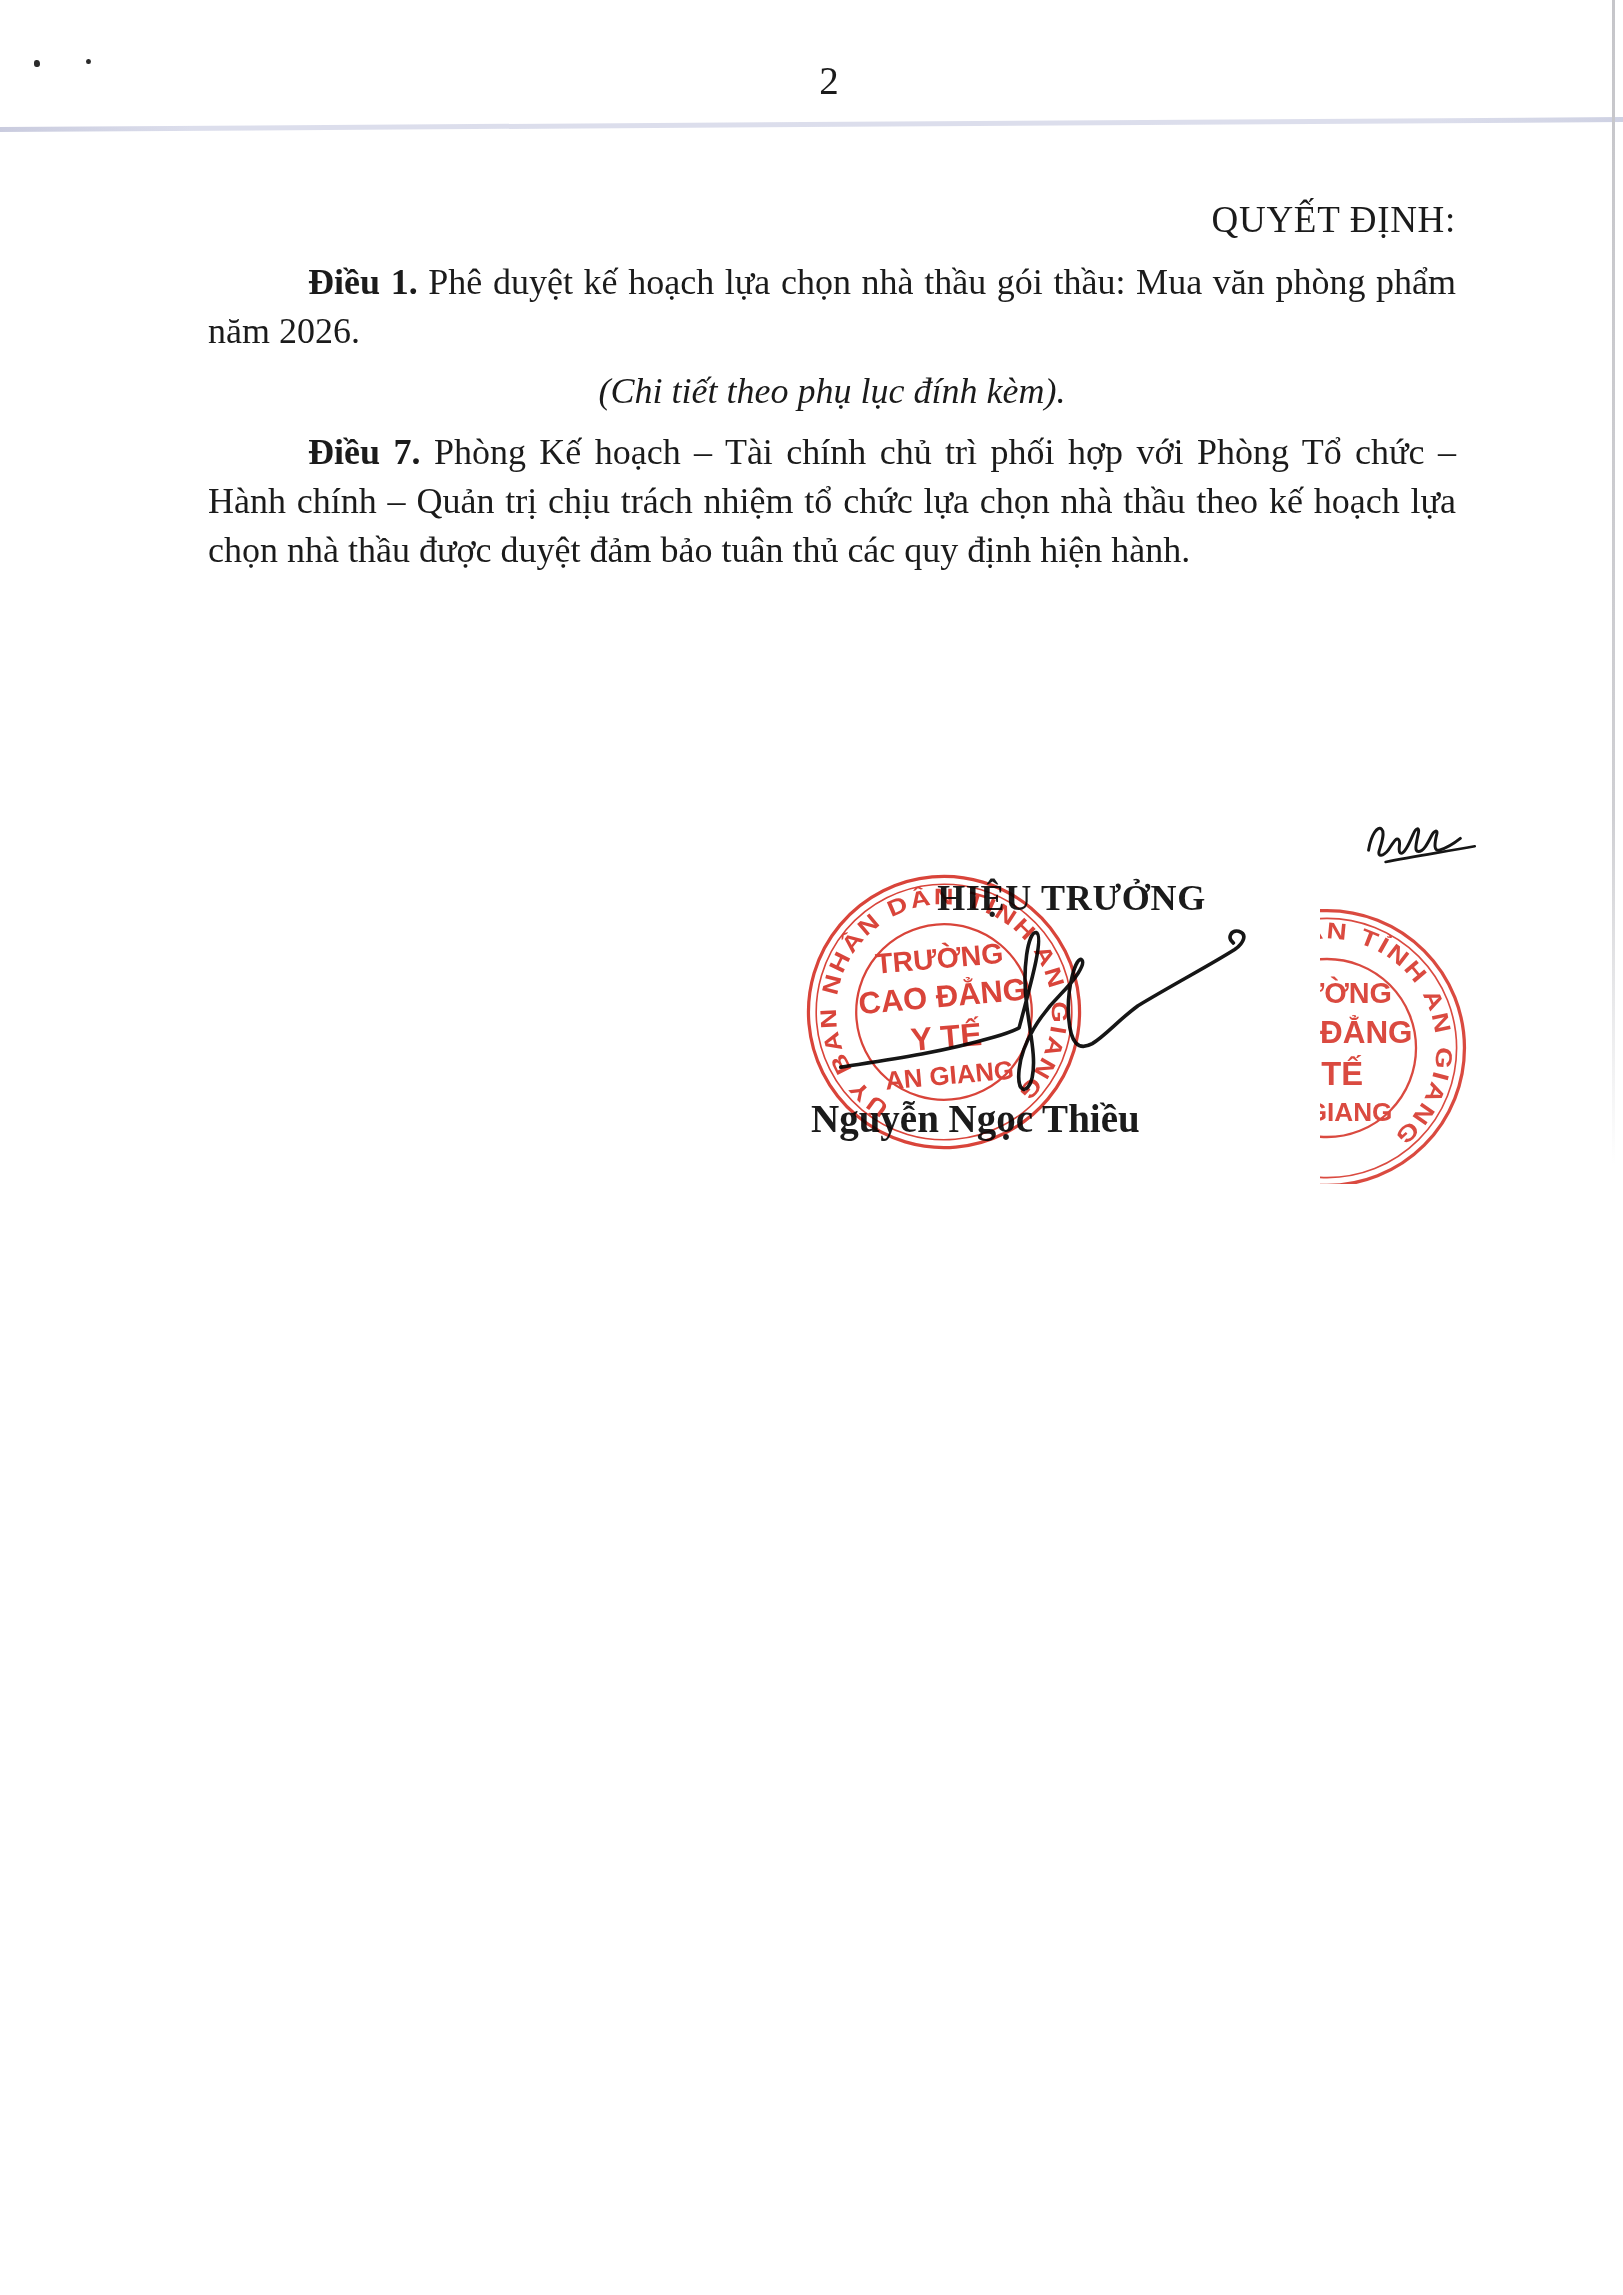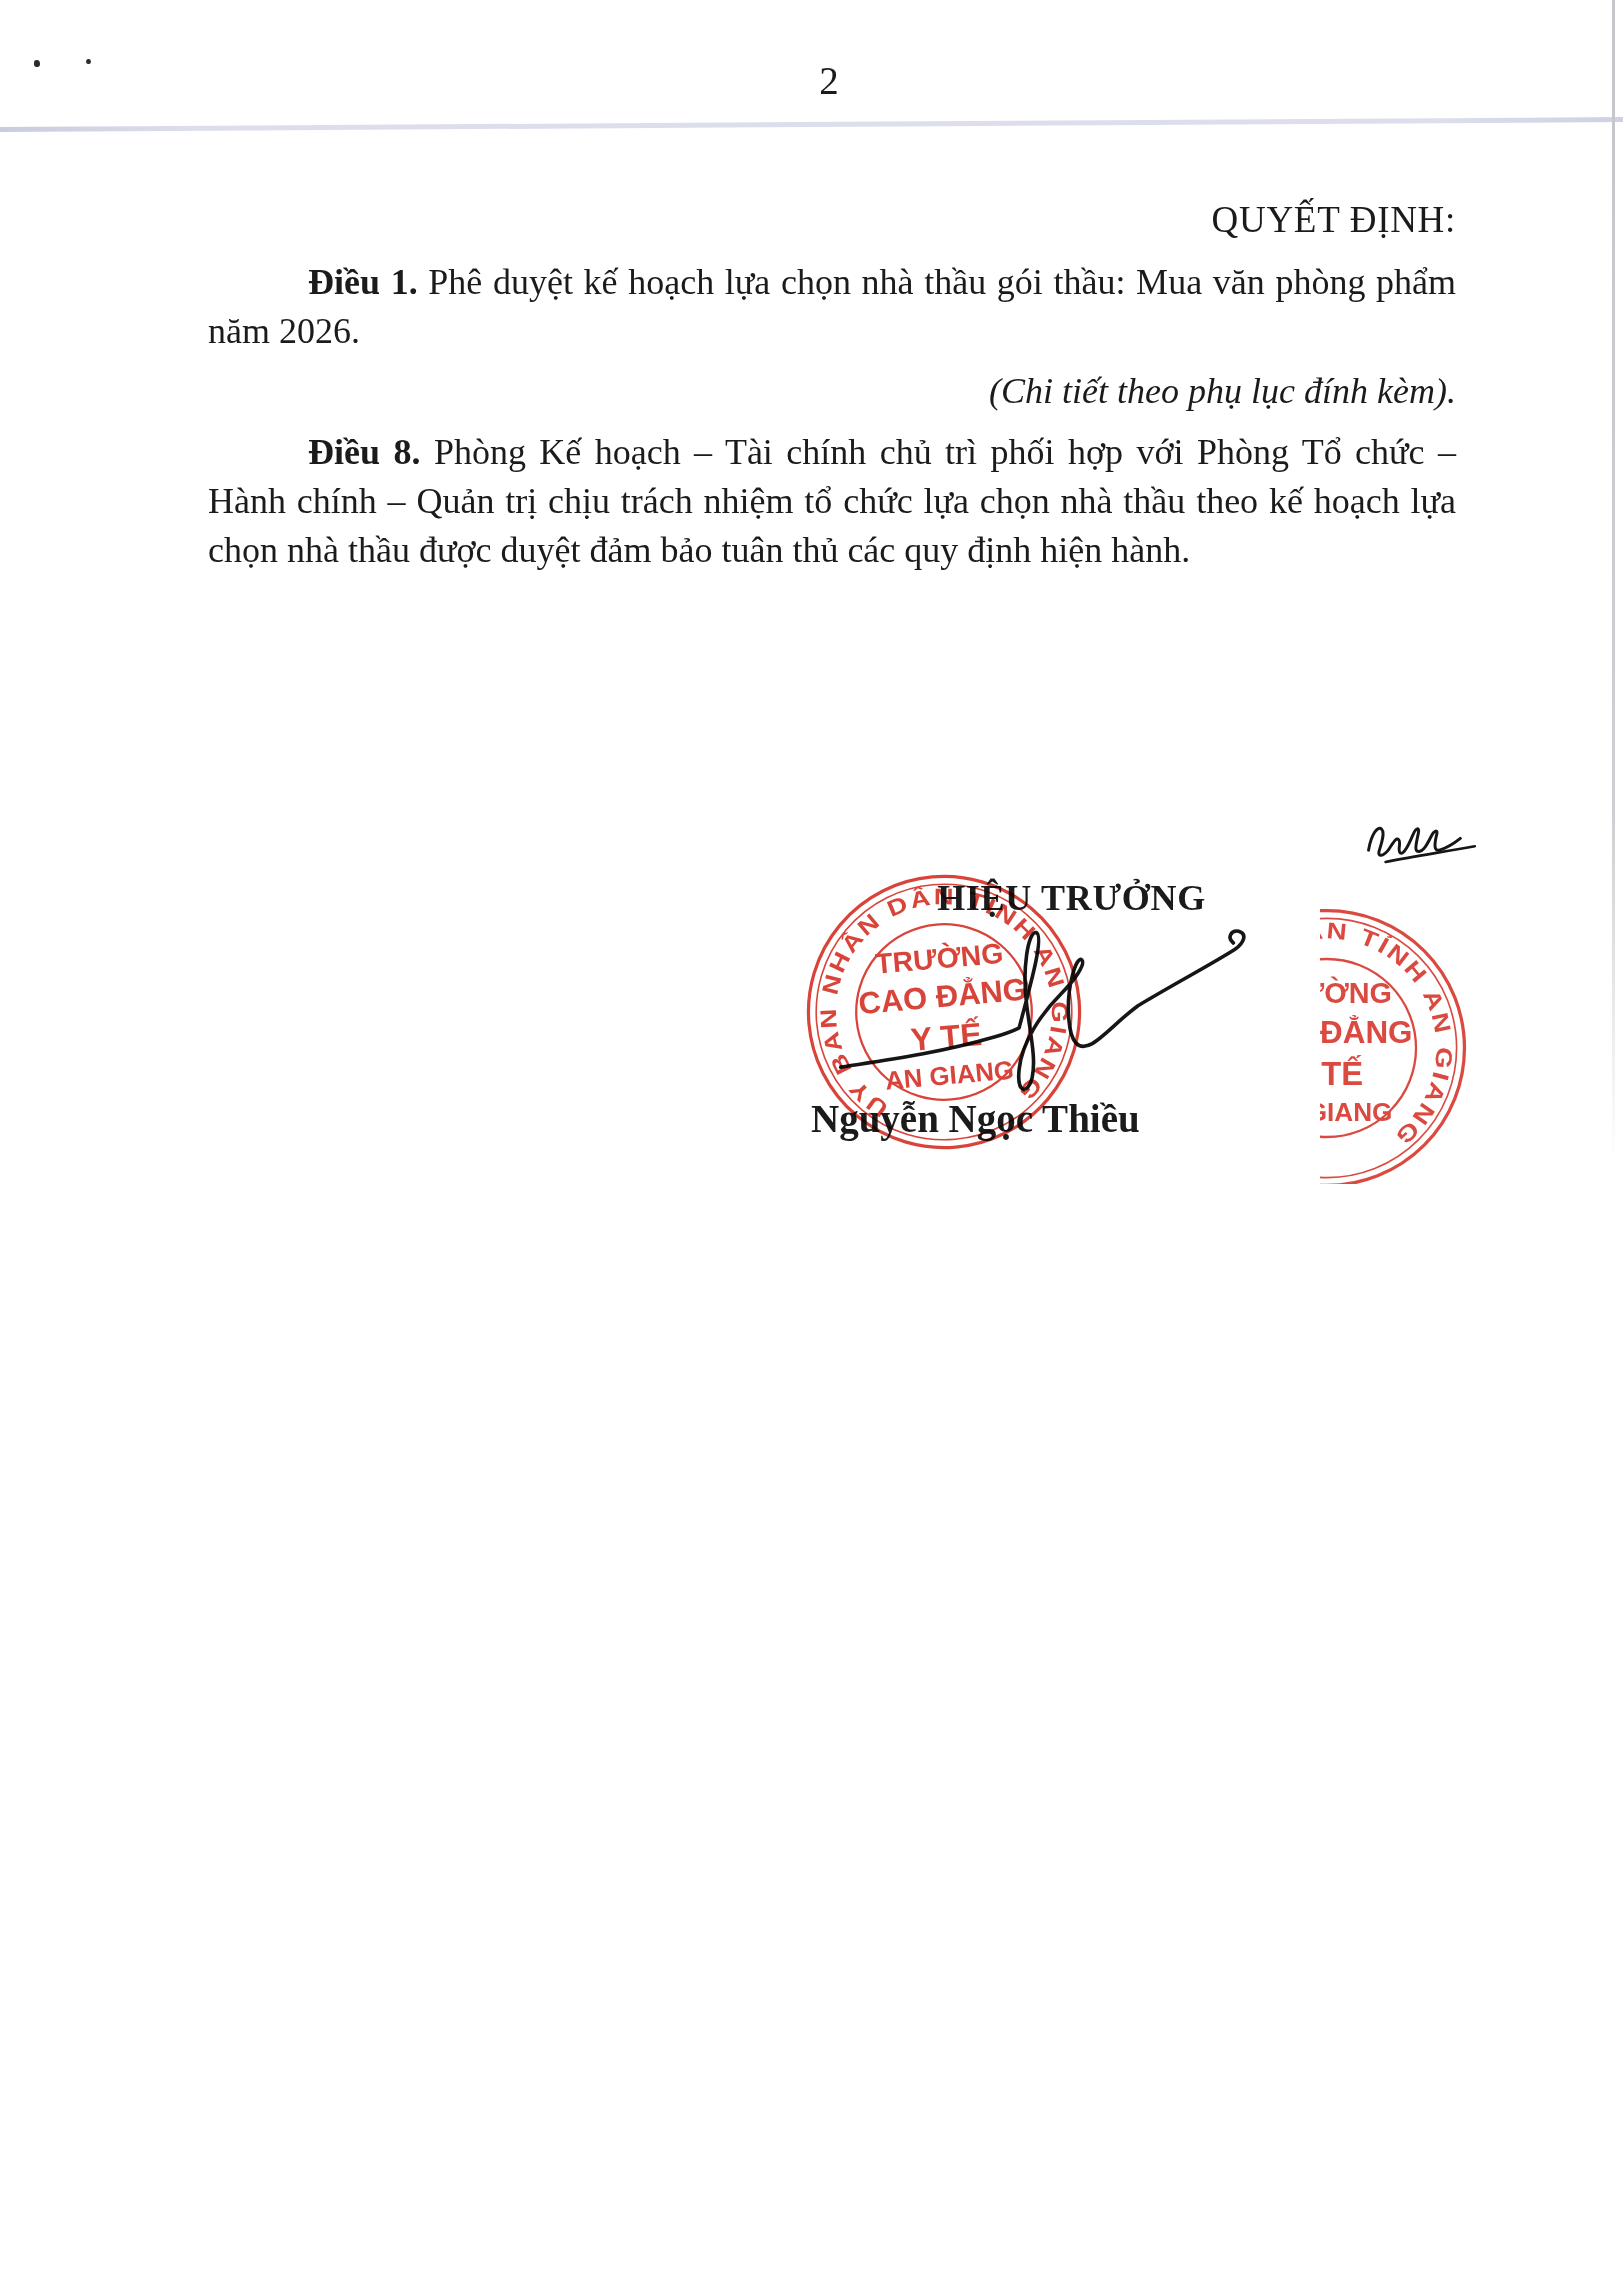--- a/index.html
+++ b/index.html
@@ -36,21 +36,21 @@
   }
   .content p{margin:0;}
   .indent{text-indent:92px;}
   .intro{font-style:italic;margin-bottom:13px !important;}
   .decision-heading{
     text-align:right;font-weight:normal;font-size:37px;letter-spacing:0.7px;
     margin-bottom:14.4px !important;
   }
   .article{margin-bottom:10.5px !important;}
   .article b{font-weight:bold;margin-left:8px;}
-  .appendix-note{text-align:right;font-style:italic;margin-bottom:11.8px !important;}
+  .appendix-note{text-align:center;font-style:italic;margin-bottom:11.8px !important;}
 
   .sig-title{
     position:absolute;left:810px;top:877px;width:523px;text-align:center;
     font-weight:bold;font-size:36px;letter-spacing:0.7px;z-index:3;
   }
   .sig-name{
     position:absolute;left:811px;top:1096px;width:523px;text-align:left;
     font-weight:bold;font-size:39px;z-index:3;
   }
   .recipients{
@@ -88,21 +88,21 @@
   <div class="scan-edge-right"></div>
   <div class="speck a"></div>
   <div class="speck b"></div>
 
   <div class="page-number">2</div>
 
   <div class="content">
     <p class="decision-heading">QUYẾT ĐỊNH:</p>
     <p class="article indent"><b>Điều 1.</b> <span>Phê duyệt kế hoạch lựa chọn nhà thầu gói thầu: Mua văn phòng phẩm năm 2026.</span></p>
     <p class="appendix-note">(Chi tiết theo phụ lục đính kèm).</p>
-    <p class="article indent"><b>Điều 8.</b> <span>Phòng Kế hoạch – Tài chính chủ trì phối hợp với Phòng Tổ chức – Hành chính – Quản trị chịu trách nhiệm tổ chức lựa chọn nhà thầu theo kế hoạch lựa chọn nhà thầu được duyệt đảm bảo tuân thủ các quy định hiện hành.</span></p>
+    <p class="article indent"><b>Điều 7.</b> <span>Phòng Kế hoạch – Tài chính chủ trì phối hợp với Phòng Tổ chức – Hành chính – Quản trị chịu trách nhiệm tổ chức lựa chọn nhà thầu theo kế hoạch lựa chọn nhà thầu được duyệt đảm bảo tuân thủ các quy định hiện hành.</span></p>
   </div>
 
   <div class="sig-title">HIỆU TRƯỞNG</div>
   <div class="sig-name">Nguyễn Ngọc Thiều</div>
 
 
   <div class="stamp-left stamp">
     <svg width="284" height="284" viewBox="0 0 440 440">
       <circle cx="220" cy="220" r="210" fill="none" stroke="currentColor" stroke-width="5"></circle>
       <circle cx="220" cy="220" r="198" fill="none" stroke="currentColor" stroke-width="2.5"></circle>

